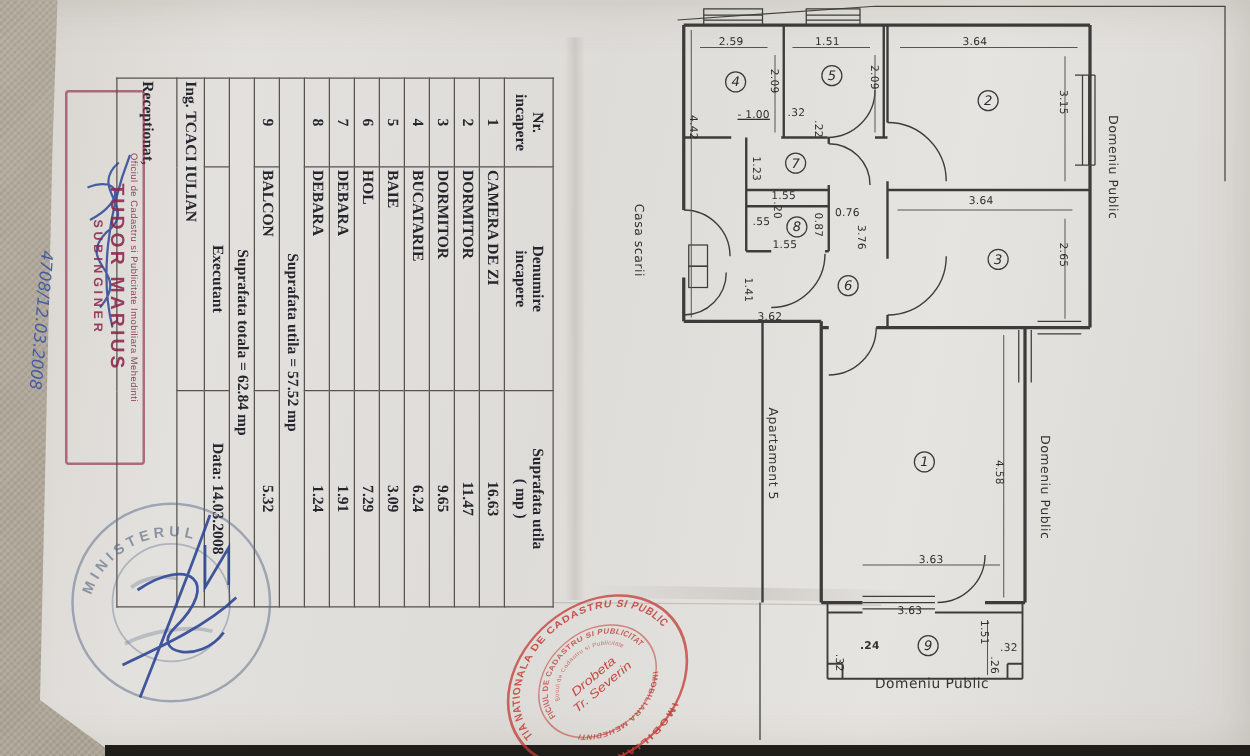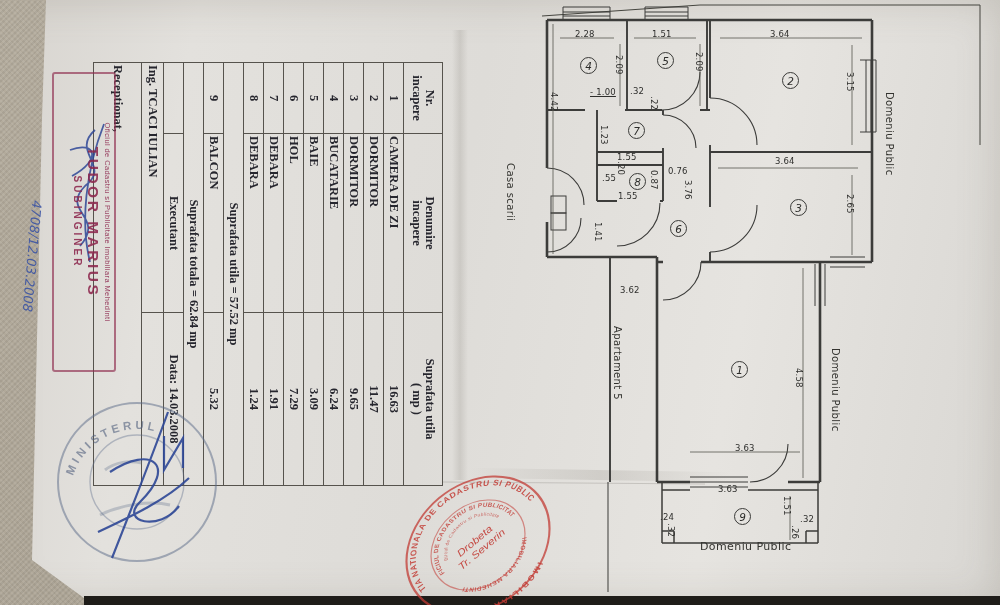--- a/index.html
+++ b/index.html
@@ -250,47 +250,47 @@
     <text x="0" y="9" font-size="9.5" fill="rgba(194,59,52,.9)" text-anchor="middle" font-style="italic">Tr. Severin</text>
   </g>
 </svg>
 
 <div id="plan-text">
     <span class="pl plab v" style="left: 505px; top: 163px; font-size: 10px;">Casa scarii</span>
     <span class="pl plab v" style="left: 612px; top: 326px; font-size: 10px;">Apartament 5</span>
     <span class="pl plab v" style="left: 884px; top: 92px; font-size: 10px;">Domeniu Public</span>
     <span class="pl plab v" style="left: 830px; top: 348px; font-size: 10px;">Domeniu Public</span>
     <span class="pl plab" style="left: 700px; top: 540px; font-size: 11px;">Domeniu Public</span>
-    <span class="pl dim" style="left: 575px; top: 29px;">2.28</span>
+    <span class="pl dim" style="left: 575px; top: 29px;">2.59</span>
     <span class="pl dim v" style="left: 614px; top: 55px;">2.09</span>
     <span class="pl dim" style="left: 590px; top: 87px; text-decoration: underline;">- 1.00</span>
     <span class="pl dim v" style="left: 549px; top: 92px;">4.42</span>
     <span class="pl dim" style="left: 652px; top: 29px;">1.51</span>
     <span class="pl dim v" style="left: 694px; top: 52px;">2.09</span>
     <span class="pl dim" style="left: 630px; top: 86px;">.32</span>
     <span class="pl dim v" style="left: 649px; top: 96px;">.22</span>
     <span class="pl dim v" style="left: 599px; top: 125px;">1.23</span>
     <span class="pl dim" style="left: 617px; top: 152px;">1.55</span>
     <span class="pl dim" style="left: 602px; top: 173px;">.55</span>
     <span class="pl dim v" style="left: 616px; top: 161px;">.20</span>
     <span class="pl dim v" style="left: 649px; top: 170px;">0.87</span>
     <span class="pl dim" style="left: 618px; top: 191px;">1.55</span>
     <span class="pl dim" style="left: 668px; top: 166px;">0.76</span>
     <span class="pl dim v" style="left: 683px; top: 180px;">3.76</span>
     <span class="pl dim v" style="left: 593px; top: 222px;">1.41</span>
-    <span class="pl dim" style="left: 620px; top: 249px; margin-top: 36px;">3.62</span>
+    <span class="pl dim" style="left: 606px; top: 249px;">3.62</span>
     <span class="pl dim" style="left: 770px; top: 29px;">3.64</span>
     <span class="pl dim v" style="left: 845px; top: 72px;">3.15</span>
     <span class="pl dim" style="left: 775px; top: 156px;">3.64</span>
     <span class="pl dim v" style="left: 845px; top: 194px;">2.65</span>
     <span class="pl dim v" style="left: 794px; top: 368px;">4.58</span>
     <span class="pl dim" style="left: 735px; top: 443px;">3.63</span>
     <span class="pl dim" style="left: 718px; top: 484px;">3.63</span>
     <span class="pl dim v" style="left: 782px; top: 496px;">1.51</span>
-    <span class="pl dim" style="left: 660px; top: 512px;">.24</span>
+    <span class="pl dim" style="left: 688px; top: 512px; font-weight: bold;">.24</span>
     <span class="pl dim v" style="left: 666px; top: 523px;">.32</span>
     <span class="pl dim" style="left: 800px; top: 514px;">.32</span>
     <span class="pl dim v" style="left: 790px; top: 525px;">.26</span>
     <div class="roomc" style="left: 580px; top: 57px;">4</div>
     <div class="roomc" style="left: 657px; top: 52px;">5</div>
     <div class="roomc" style="left: 782px; top: 72px;">2</div>
     <div class="roomc" style="left: 628px; top: 122px;">7</div>
     <div class="roomc" style="left: 629px; top: 173px;">8</div>
     <div class="roomc" style="left: 790px; top: 199px;">3</div>
     <div class="roomc" style="left: 670px; top: 220px;">6</div>

